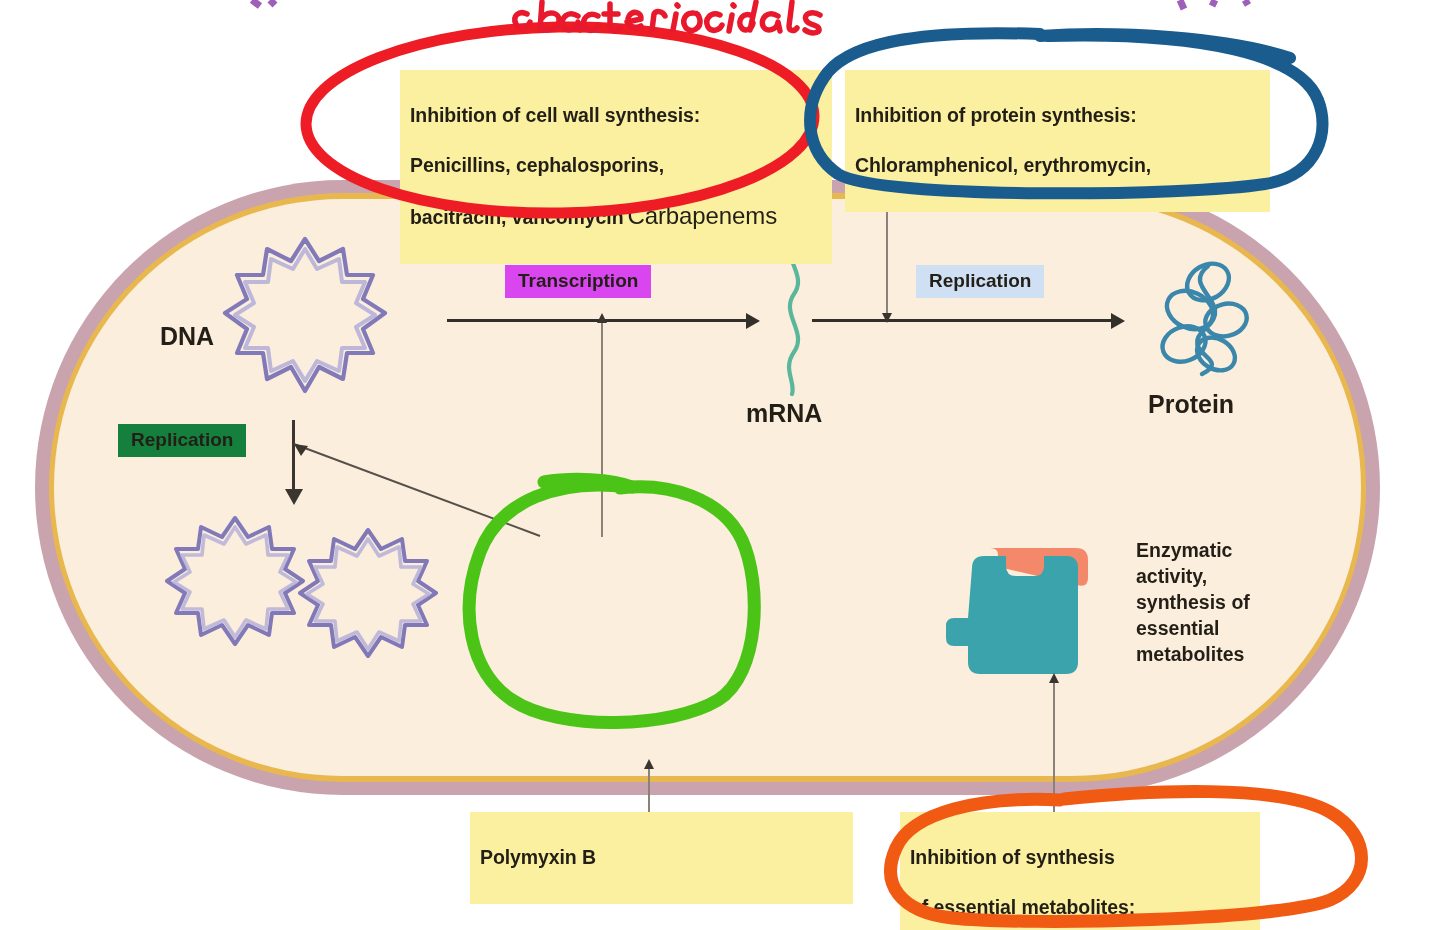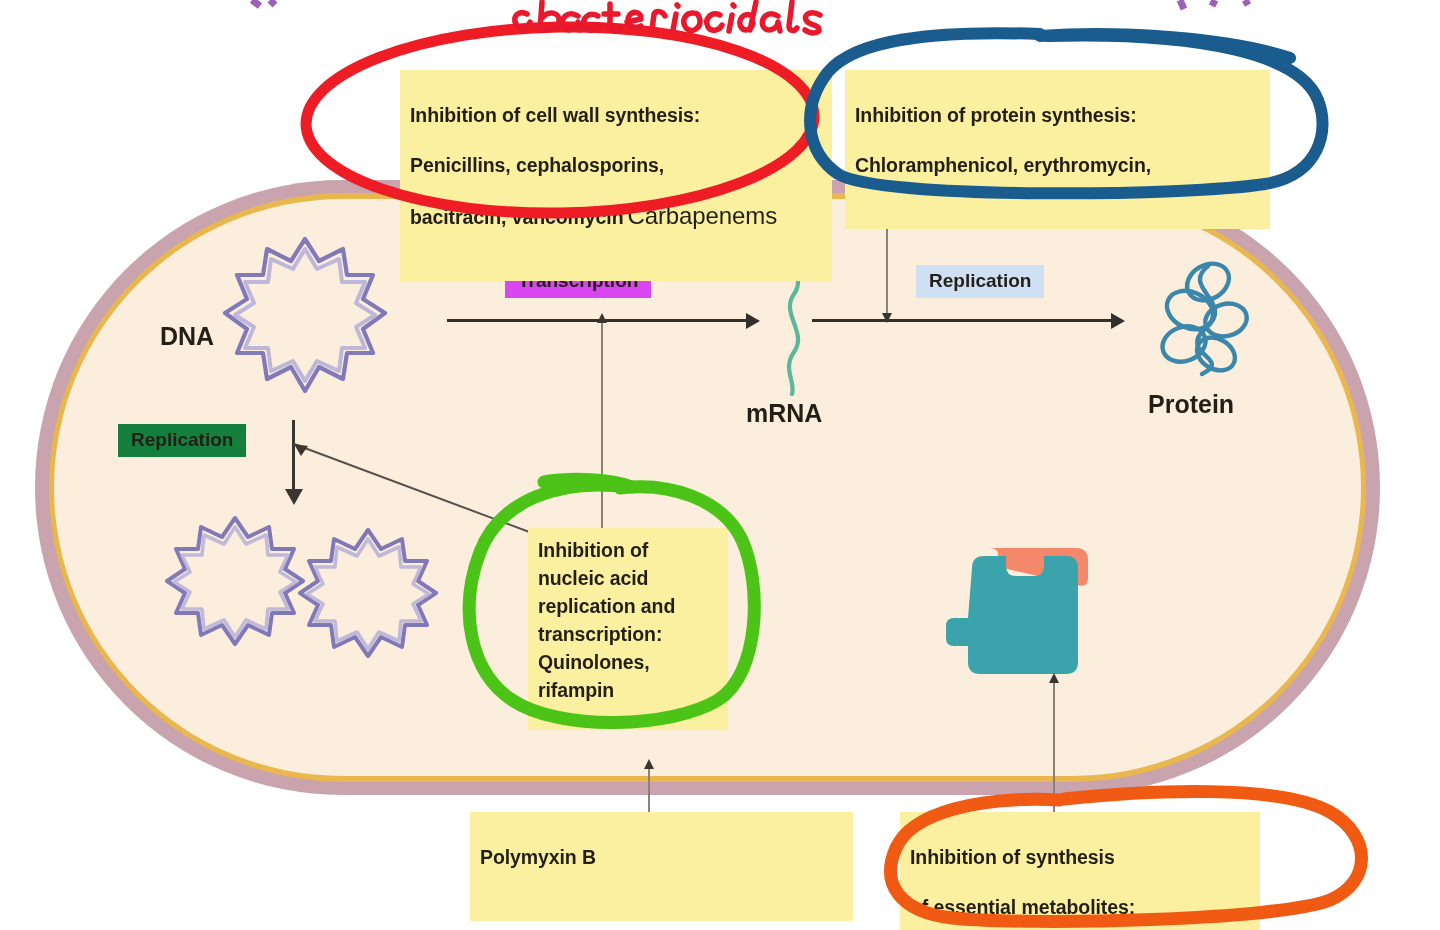--- a/index.html
+++ b/index.html
@@ -27,21 +27,21 @@
     background:#fbeedd;
   }
 
   
   .ybox{
     background:#fbf0a0;
     color:#231f17;
     font-weight:bold;
     font-size:19.5px;
     line-height:25px;
-    padding:8px 10px 26px 10px;
+    padding:8px 10px 9px 10px;
     letter-spacing:-0.1px;
     white-space:pre-line;
   }
   .ybox .thin{font-weight:400;font-size:24px;}
 
   
   .plabel{
     font-weight:bold;font-size:19px;color:#231f17;
     padding:5px 13px 6px 13px;letter-spacing:0px;
   }
@@ -160,20 +160,25 @@
       <path d="M58 8 C 30 30 86 44 56 70 C 26 96 84 100 52 116"></path>
     </g>
   </svg>
   <div class="abs plain-label" style="left:1148px;top:390px;">Protein</div>
 
   <svg class="abs" style="left:960px;top:528px;" width="170" height="160" viewBox="0 0 170 160">
     <path d="M30 20 h86 q12 0 12 12 v18 q0 10 -11 7 l-70 -16 q-9 -2 -9 -10 v-4 q0 -7 -8 -7z" fill="#f4886a"></path>
     <path d="M12 40 q0-12 12-12 h22 v10 q0 10 10 10 h18 q10 0 10 -10 v-10 h22 q12 0 12 12
              v94 q0 12 -12 12 h-86 q-12 0 -12 -12 v-16 h-14 q-8 0 -8 -8 v-12 q0 -8 8 -8 h14 z" fill="#3aa3ac"></path>
   </svg>
+  <div class="abs multi-label" style="left:1136px;top:537px;white-space:pre-line;">Enzymatic
+activity,
+synthesis of
+essential
+metabolites</div>
 
   <div class="abs vline" style="left:652px;top:158px;height:62px;"></div>
 
   <div class="abs vline arrow-down" style="left:886px;top:158px;height:156px;"></div>
 
   <div class="abs vline arrow-up" style="left:648px;top:768px;height:52px;"></div>
 
   <div class="abs vline arrow-up" style="left:1053px;top:682px;height:140px;"></div>
 
   <div class="abs ybox" style="left:400px;top:70px;width:412px;">
@@ -183,26 +188,20 @@
       <span>bacitracin, vancomycin</span>
       <span class="thin">Carbapenems</span>
     </div>
   </div>
 
   <div class="abs ybox" style="left:845px;top:70px;width:405px;">
     <div>Inhibition of protein synthesis:</div>
     <div>Chloramphenicol, erythromycin,</div>
   </div>
 
-  <div class="abs ybox" style="left:528px;top:528px;width:180px;line-height:28px;">Inhibition of
-nucleic acid
-replication and
-transcription:
-Quinolones,
-rifampin</div>
 
   <div class="abs ybox" style="left:470px;top:812px;width:363px;">
     <div>Polymyxin B</div>
   </div>
 
   <div class="abs ybox" style="left:900px;top:812px;width:340px;">
     <div>Inhibition of synthesis</div>
     <div>of essential metabolites:</div>
     
   </div>

